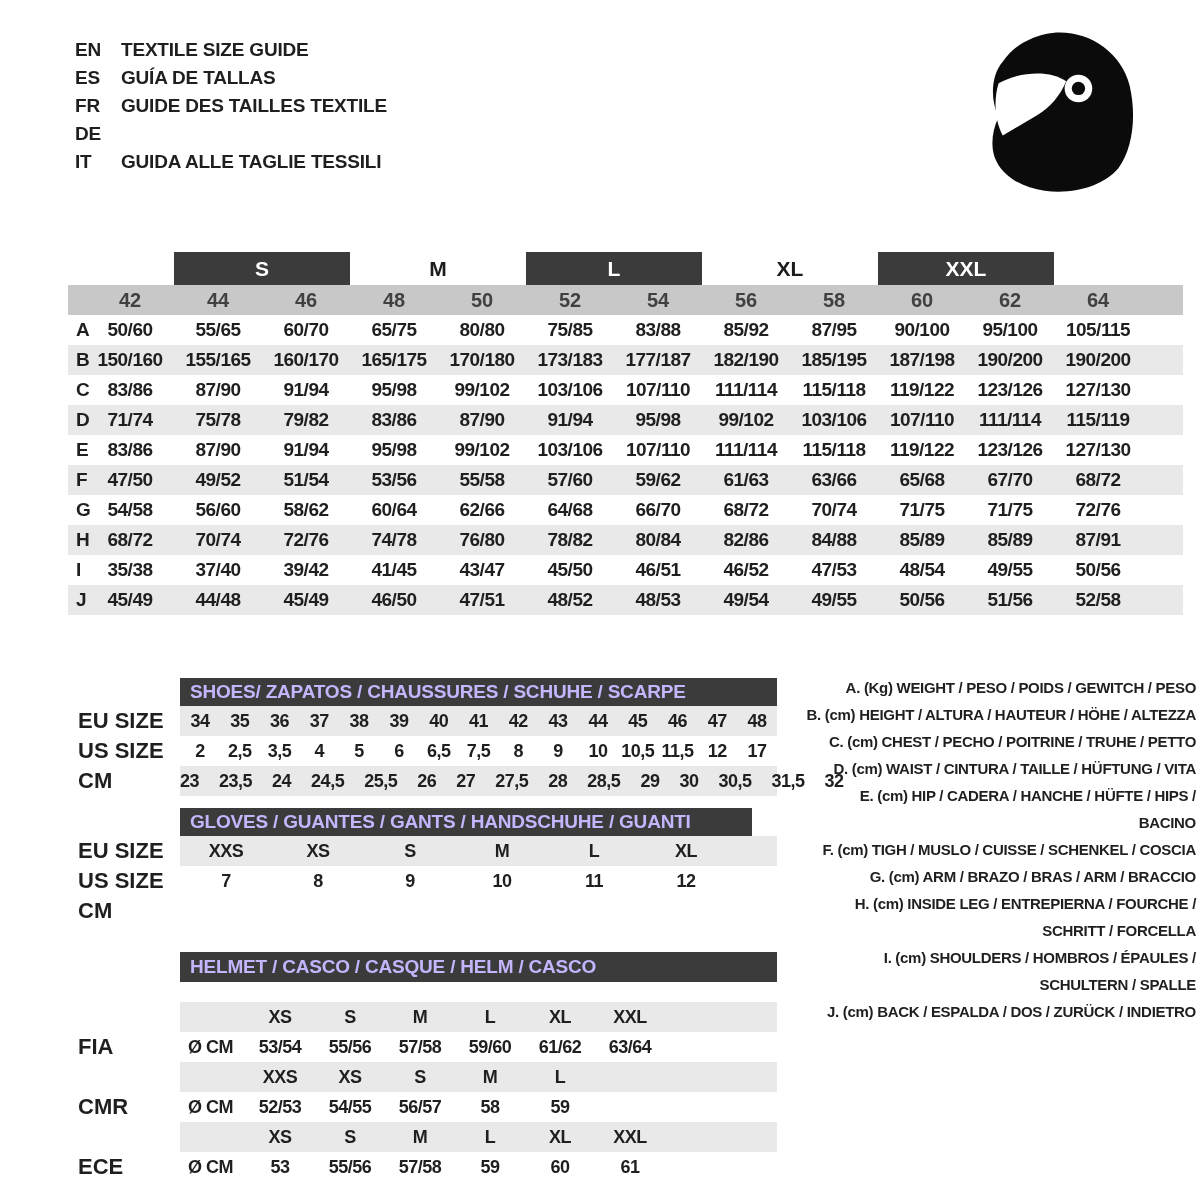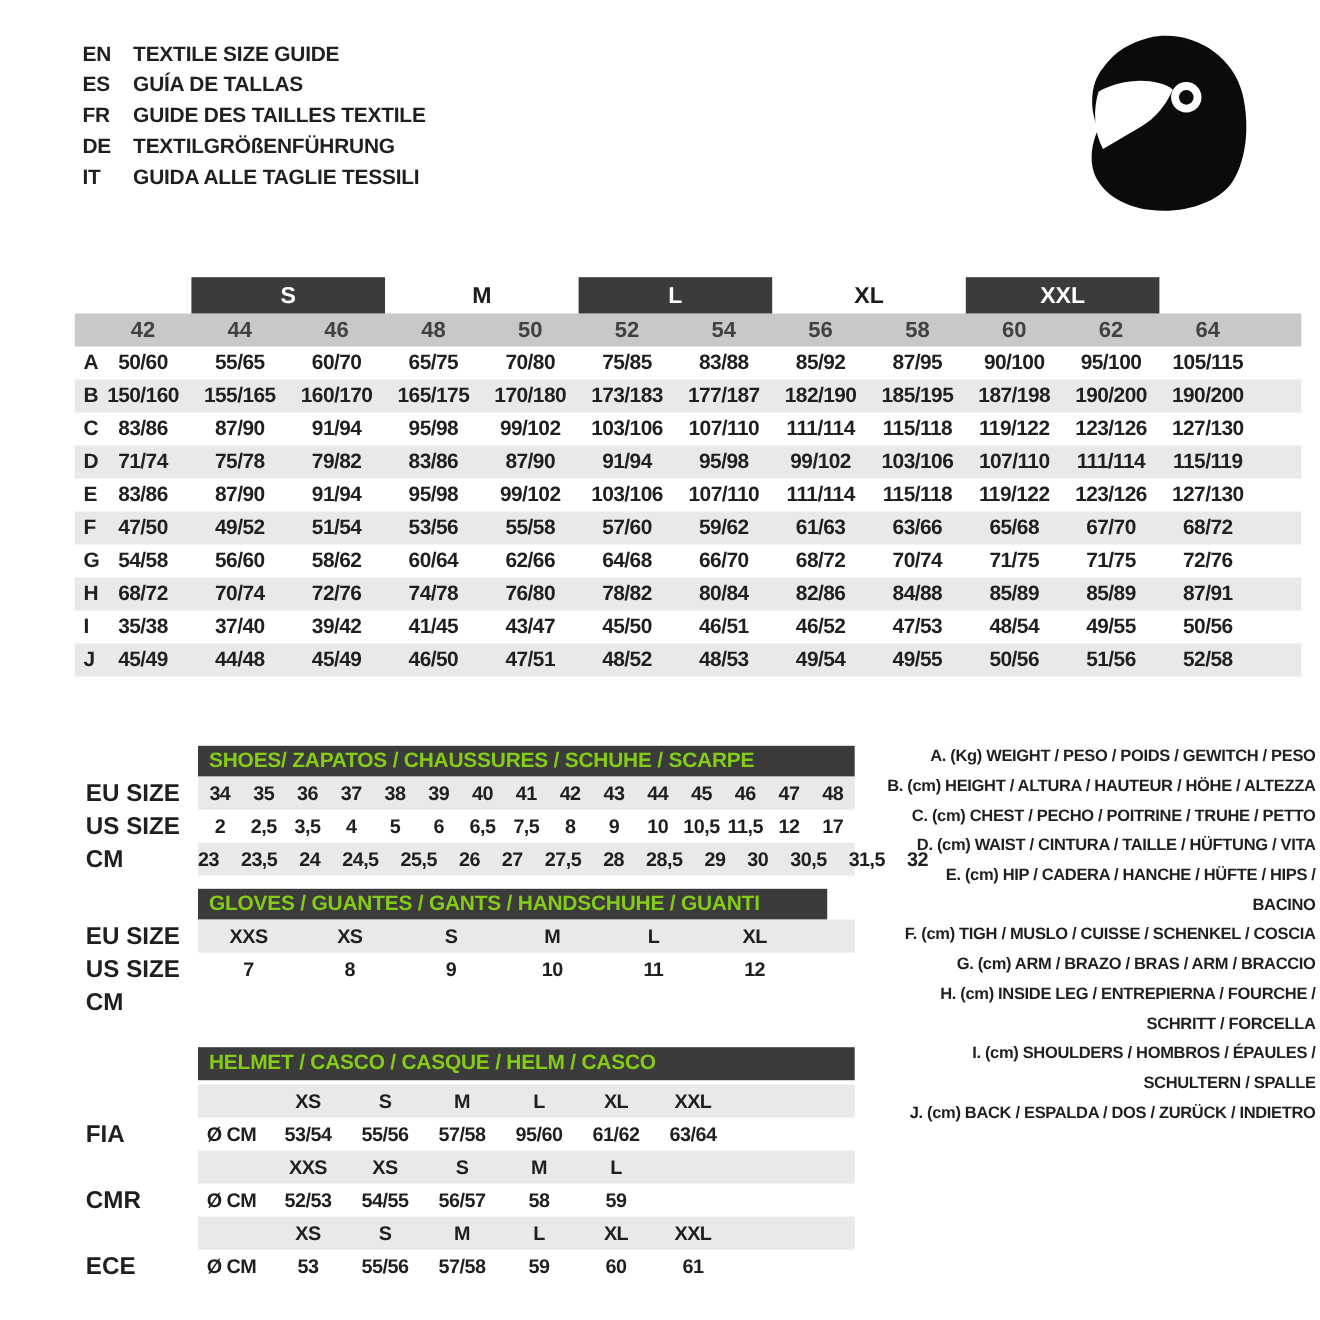--- a/index.html
+++ b/index.html
@@ -26,30 +26,30 @@
   .size-box{background:var(--dark);color:#ffffff;}
   .size-plain{color:#1c1c1c;}
   .column-band{height:30px;background:var(--band);}
   .column-band .cell{display:flex;align-items:center;justify-content:center;font-size:20px;color:#414141;}
   .trow{height:30px;font-size:19px;}
   .trow.striped{background:var(--stripe);}
   .trow .rlabel{display:flex;align-items:center;padding-left:8px;white-space:nowrap;overflow:visible;}
   .trow .cell,.svals .cell,.hvals .cell{display:flex;align-items:center;justify-content:center;letter-spacing:-0.5px;}
   
   .section{position:absolute;left:68px;width:1115px;}
-  .sec-bar{margin-left:112px;height:28px;background:var(--dark);color:#84cc16;display:flex;align-items:center;padding-left:10px;font-size:19px;letter-spacing:-0.2px;box-sizing:border-box;}
+  .sec-bar{margin-left:112px;height:28px;background:var(--dark);color:#c4b5fd;display:flex;align-items:center;padding-left:10px;font-size:19px;letter-spacing:-0.2px;box-sizing:border-box;}
   .srow,.hrow{display:flex;height:30px;}
   .slabel,.hlabel{width:112px;display:flex;align-items:center;padding-left:10px;font-size:22px;box-sizing:border-box;}
   .svals{width:597px;display:grid;font-size:18px;text-align:right;}
   .svals.striped,.hvals.striped{background:var(--stripe);}
   .hvals{width:597px;display:grid;grid-template-columns:65px repeat(6,70px) 1fr;font-size:18px;}
   .hvals .cell.left{justify-content:flex-start;padding-left:8px;}
   #shoes-bar{width:597px;}
   #gloves-bar{width:572px;}
-  #helmet-bar{width:597px;height:30px;margin-bottom:4px;}
+  #helmet-bar{width:597px;height:30px;margin-bottom:20px;}
   
   .legend{position:absolute;left:800px;top:674px;width:396px;}
   .legend-item{font-size:15px;line-height:27px;letter-spacing:-0.3px;text-align:right;}
 </style>
 </head>
 <body>
 
 <div class="languages">
     <div class="lang-row">
       <div class="lang-code">EN</div>
@@ -58,21 +58,20 @@
     <div class="lang-row">
       <div class="lang-code">ES</div>
       <div class="lang-title">GUÍA DE TALLAS</div>
     </div>
     <div class="lang-row">
       <div class="lang-code">FR</div>
       <div class="lang-title">GUIDE DES TAILLES TEXTILE</div>
     </div>
     <div class="lang-row">
       <div class="lang-code">DE</div>
-      <div class="lang-title">TEXTILGRÖßENFÜHRUNG</div>
     </div>
     <div class="lang-row">
       <div class="lang-code">IT</div>
       <div class="lang-title">GUIDA ALLE TAGLIE TESSILI</div>
     </div>
   </div>
 
 <div class="helmet-icon">
   <svg viewBox="0 0 160 172" width="166" height="176">
     <path fill="#0b0b0b" d="M66 10 C102 2 140 24 149 60 C156 90 152 122 138 141 C125 157 96 167 66 163 C44 160 24 149 17 130 C13 118 15 103 21 91 C13 75 13 51 25 37 C35 22 50 14 66 10 Z"></path>
@@ -105,21 +104,21 @@
       <div class="cell">62</div>
       <div class="cell">64</div>
     </div>
   <div>
       <div class="grid14 trow">
         <div class="rlabel">A</div>
         <div class="cell">50/60</div>
         <div class="cell">55/65</div>
         <div class="cell">60/70</div>
         <div class="cell">65/75</div>
-        <div class="cell">70/80</div>
+        <div class="cell">80/80</div>
         <div class="cell">75/85</div>
         <div class="cell">83/88</div>
         <div class="cell">85/92</div>
         <div class="cell">87/95</div>
         <div class="cell">90/100</div>
         <div class="cell">95/100</div>
         <div class="cell">105/115</div>
       </div>
       <div class="grid14 trow striped">
         <div class="rlabel">B</div>
@@ -371,21 +370,21 @@
           <div class="cell">XXL</div>
         </div>
       </div>
       <div class="hrow">
         <div class="hlabel">FIA</div>
         <div class="hvals">
           <div class="cell left">Ø CM</div>
           <div class="cell">53/54</div>
           <div class="cell">55/56</div>
           <div class="cell">57/58</div>
-          <div class="cell">95/60</div>
+          <div class="cell">59/60</div>
           <div class="cell">61/62</div>
           <div class="cell">63/64</div>
         </div>
       </div>
       <div class="hrow">
         <div class="hlabel"></div>
         <div class="hvals striped">
           <div class="cell left"></div>
           <div class="cell">XXS</div>
           <div class="cell">XS</div>

